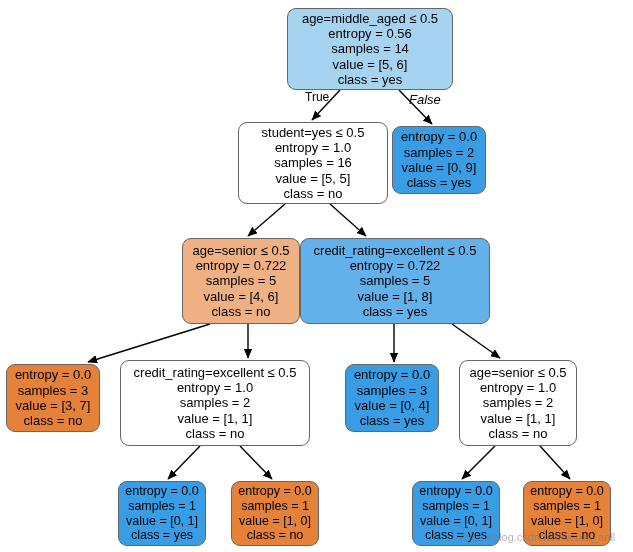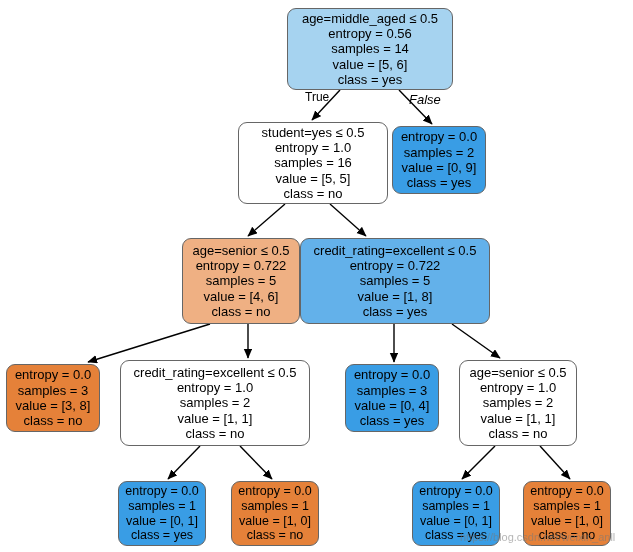--- a/index.html
+++ b/index.html
@@ -98,21 +98,21 @@
       <div class="node" style="left: 300px; top: 238px; width: 190px; height: 86px; background: rgb(99, 177, 234); font-size: 13px;">
         <span class="ln">credit_rating=excellent ≤ 0.5</span>
         <span class="ln">entropy = 0.722</span>
         <span class="ln">samples = 5</span>
         <span class="ln">value = [1, 8]</span>
         <span class="ln">class = yes</span>
       </div>
       <div class="node" style="left: 6px; top: 364px; width: 94px; height: 68px; background: rgb(229, 129, 57); font-size: 13px;">
         <span class="ln">entropy = 0.0</span>
         <span class="ln">samples = 3</span>
-        <span class="ln">value = [3, 8]</span>
+        <span class="ln">value = [3, 7]</span>
         <span class="ln">class = no</span>
       </div>
       <div class="node" style="left: 120px; top: 360px; width: 190px; height: 86px; background: rgb(255, 255, 255); font-size: 13px;">
         <span class="ln">credit_rating=excellent ≤ 0.5</span>
         <span class="ln">entropy = 1.0</span>
         <span class="ln">samples = 2</span>
         <span class="ln">value = [1, 1]</span>
         <span class="ln">class = no</span>
       </div>
       <div class="node" style="left: 345px; top: 364px; width: 94px; height: 68px; background: rgb(57, 157, 229); font-size: 13px;">

